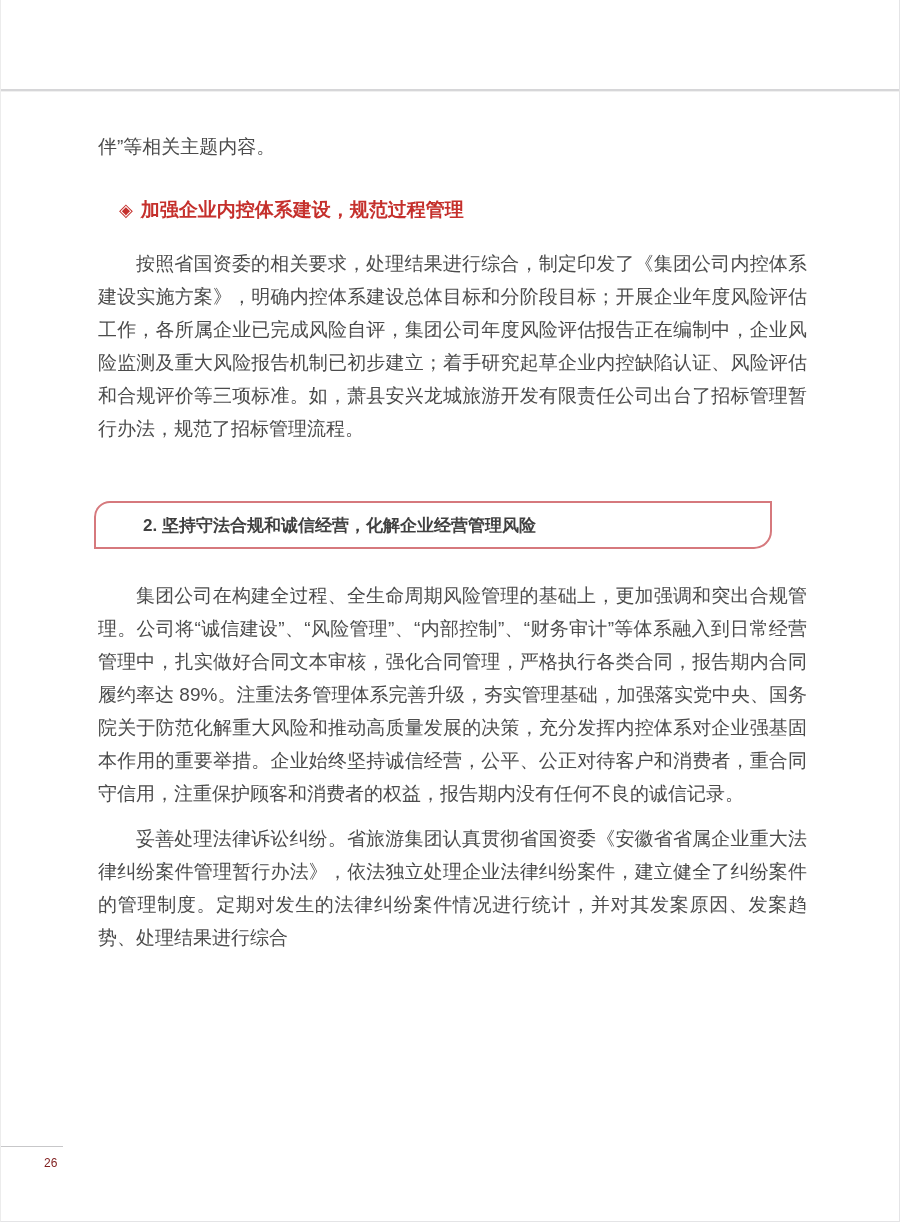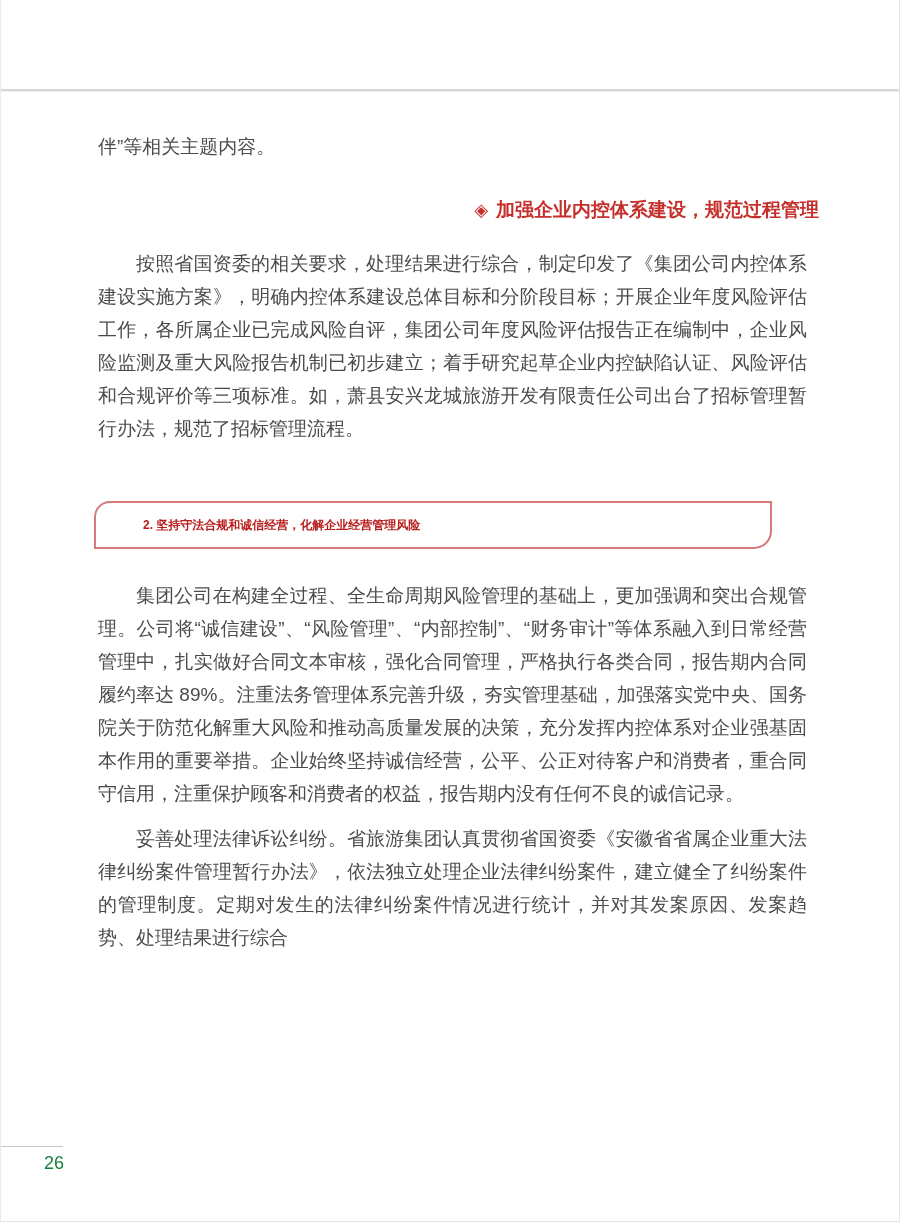--- a/index.html
+++ b/index.html
@@ -45,61 +45,61 @@
     text-indent: 2em;
   }
   .para.no-indent { text-indent: 0; }
   .subheading {
     margin: 30px 0 20px 0;
     padding-left: 33px;
     color: #c5302c;
     font-size: 19px;
     font-weight: bold;
     line-height: 33px;
-    text-align: right;
+    text-align: left;
   }
   .subheading .diamond {
     display: inline-block;
     margin-right: 8px;
     font-weight: normal;
     font-size: 18px;
     color: #c5302c;
   }
   .section-box {
     box-sizing: border-box;
     margin: 56px 47px 30px 8px;
     height: 48px;
     border: 2px solid #d6797d;
     border-radius: 16px 0 18px 0;
     display: flex;
     align-items: center;
     padding-left: 47px;
     background: #ffffff;
   }
   .section-box .box-title {
-    color: #b91c1c;
-    font-size: 12px;
+    color: #404040;
+    font-size: 17px;
     font-weight: bold;
     line-height: 1;
     text-align: center;
   }
   .footer-line {
     position: absolute;
     left: 0;
     top: 1146px;
     width: 62px;
     height: 1px;
     background: #c7c7c9;
   }
   .page-number {
     position: absolute;
     left: 43px;
     top: 1151px;
-    color: #15803d;
-    font-size: 18px;
+    color: #7f1d1d;
+    font-size: 12px;
     line-height: 24px;
   }
 </style>
 </head>
 <body>
 
 <div class="page">
 
   <div class="top-divider"></div>
 

